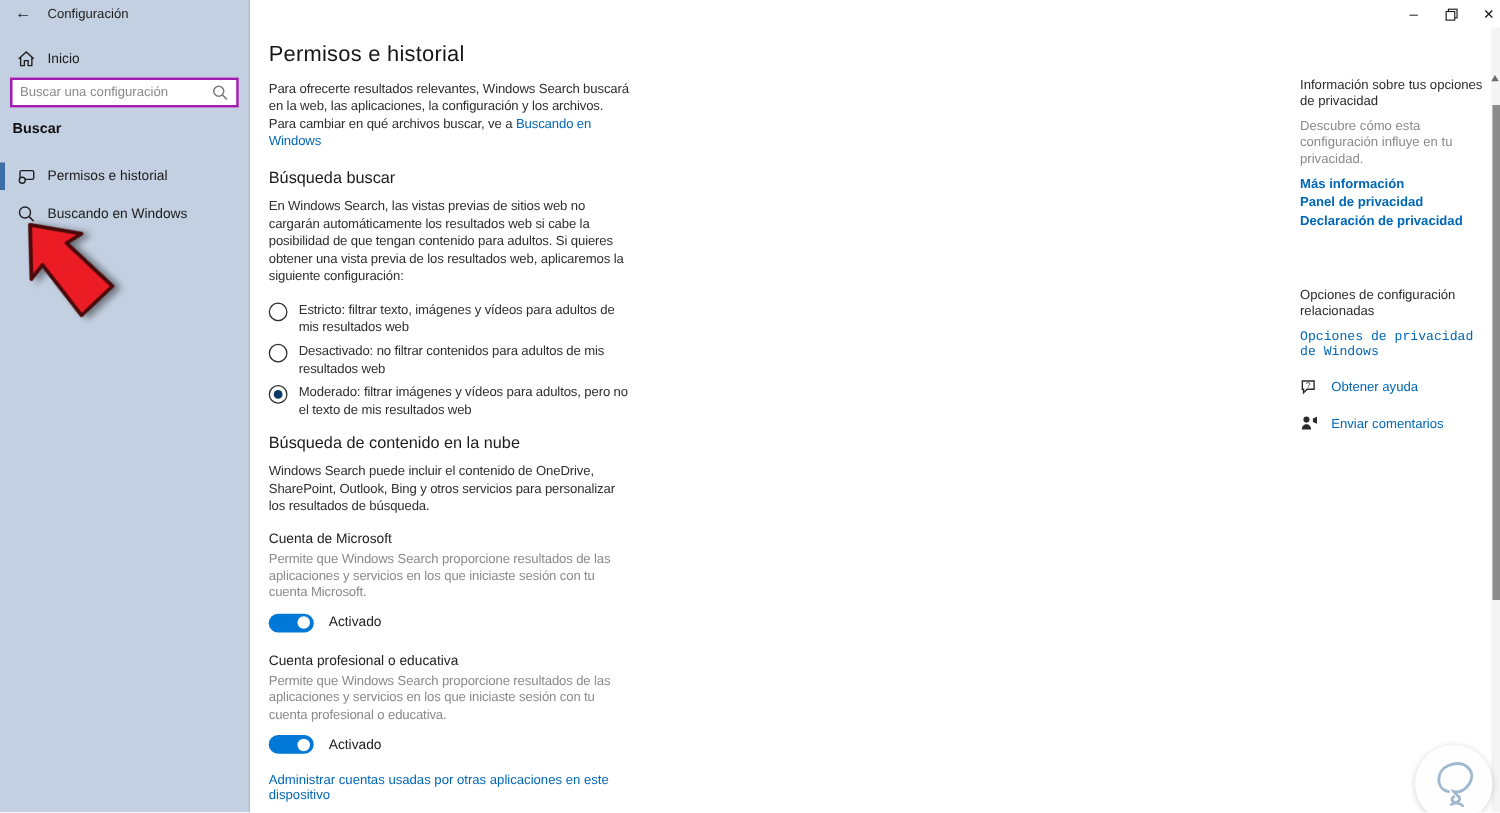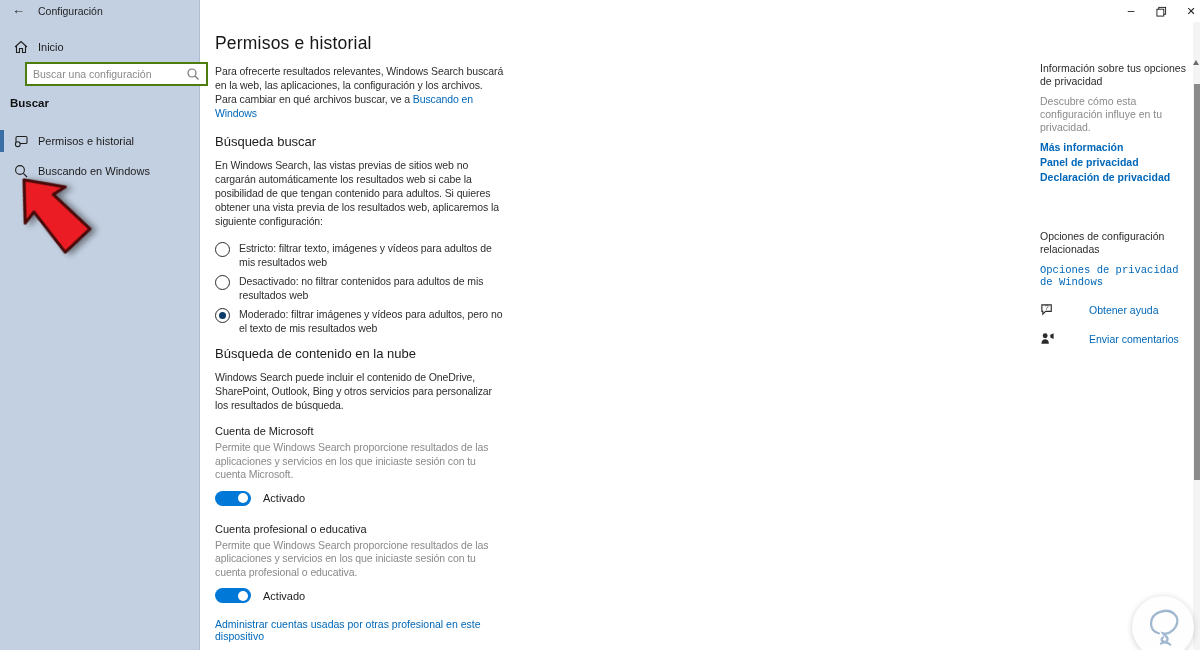--- a/index.html
+++ b/index.html
@@ -9,21 +9,21 @@
 
   
   .sidebar { position:absolute; left:0; top:0; width:200px; height:650px; background:#c3d0e1; border-right:1px solid #aebdcf; }
   .titlebar-left { position:absolute; left:0; top:0; width:200px; height:22px; }
   .back-arrow { position:absolute; left:12px; top:2px; font-size:13px; color:#1f1f1f; cursor:pointer; }
   .app-title { position:absolute; left:38px; top:5px; font-size:10.5px; color:#1f1f1f; }
   .side-row { position:absolute; left:0; width:200px; height:26px; display:flex; align-items:center; cursor:pointer; }
   .side-row .ic { width:16px; height:16px; margin-left:13px; margin-right:9px; flex:0 0 auto; }
   .side-row .lbl { font-size:11px; color:#1b1b1b; }
   .row-inicio { top:34px; }
-  .searchbox { position:absolute; left:25px; top:62px; width:183px; height:24px; background:#fff; border:2px solid #4d7c0f; display:flex; align-items:center;justify-content:space-between; }
+  .searchbox { position:absolute; left:8px; top:62px; width:183px; height:24px; background:#fff; border:2px solid #a21caf; display:flex; align-items:center;justify-content:space-between; }
   .searchbox input { flex:1; border:none; outline:none; font-family:inherit; font-size:10.5px; color:#444; padding-left:6px; background:transparent; }
   .searchbox input::placeholder { color:#8a8a8a; }
   .searchbox .mag { width:14px; height:14px; margin-right:6px; flex:0 0 auto; }
   .side-header { position:absolute; left:10px; top:97px; font-size:11.5px; font-weight:bold; color:#111; }
   .row-permisos { top:128px; }
   .row-permisos .accent { position:absolute; left:0; top:2px; width:4px; height:22px; background:#3a6ea5; }
   .row-buscando { top:158px; }
 
   
   .red-arrow { position:absolute; left:20px; top:168px; width:62px; height:88px; transform:rotate(-40deg); transform-origin:50% 50%; filter:drop-shadow(3px 4px 3px rgba(0,0,0,0.45)); }
@@ -61,21 +61,21 @@
   .manage-link { margin-top:15px; display:block; font-size:10.5px; }
 
   
   .aside { position:absolute; left:1040px; top:62px; width:150px; }
   .aside .head { font-size:10.5px; line-height:13px; color:#2b2b2b; }
   .aside .gray { font-size:10.5px; line-height:13px; color:#8a8a8a; margin-top:7px; }
   .aside .links a { display:block; font-size:10.5px; line-height:13px; margin-top:2px; }
   .aside .links { margin-top:7px;font-weight:bold; }
   .related { margin-top:46px; }
   .related a { display:block; margin-top:8px; font-size:10.5px;font-family:Liberation Mono, monospace; }
-  .iconlink { display:flex; align-items:center; margin-top:14px;gap:24px; }
+  .iconlink { display:flex; align-items:center; margin-top:14px; }
   .iconlink:first-of-type { margin-top:36px; }
   .iconlink .ic { width:15px; height:15px; margin-right:10px; flex:0 0 auto; }
   .iconlink a { font-size:10.5px; }
 
   
   .scrollbar { position:absolute; right:0; top:22px; width:7px; height:628px; background:#f4f4f4; }
   .scroll-up { position:absolute; top:38px; left:0; width:0; height:0; border-left:3.5px solid transparent; border-right:3.5px solid transparent; border-bottom:5px solid #6b6b6b; }
   .scroll-thumb { position:absolute; top:62px; left:0.5px; width:6px; height:396px; background:#8b8b8b; cursor:grab; }
 
   
@@ -189,21 +189,21 @@
 
     <div class="lbl-txt acct-label" style="margin-top:17px;">Cuenta profesional o educativa</div>
     <p class="gray-txt acct-desc">Permite que Windows Search proporcione resultados de las aplicaciones y servicios en los que iniciaste sesión con tu cuenta profesional o educativa.</p>
     <div class="toggle-row">
       <span class="toggle">
           <span class="knob"></span>
         </span>
       <span class="lbl-txt">Activado</span>
     </div>
 
-    <a class="lnk manage-link">Administrar cuentas usadas por otras profesional en este dispositivo</a>
+    <a class="lnk manage-link">Administrar cuentas usadas por otras aplicaciones en este dispositivo</a>
 
   </div>
 
   <div class="aside">
     <div class="head">Información sobre tus opciones de privacidad</div>
     <div class="gray">Descubre cómo esta configuración influye en tu privacidad.</div>
     <div class="links">
       <a class="lnk">Más información</a>
       <a class="lnk">Panel de privacidad</a>
       <a class="lnk">Declaración de privacidad</a>

